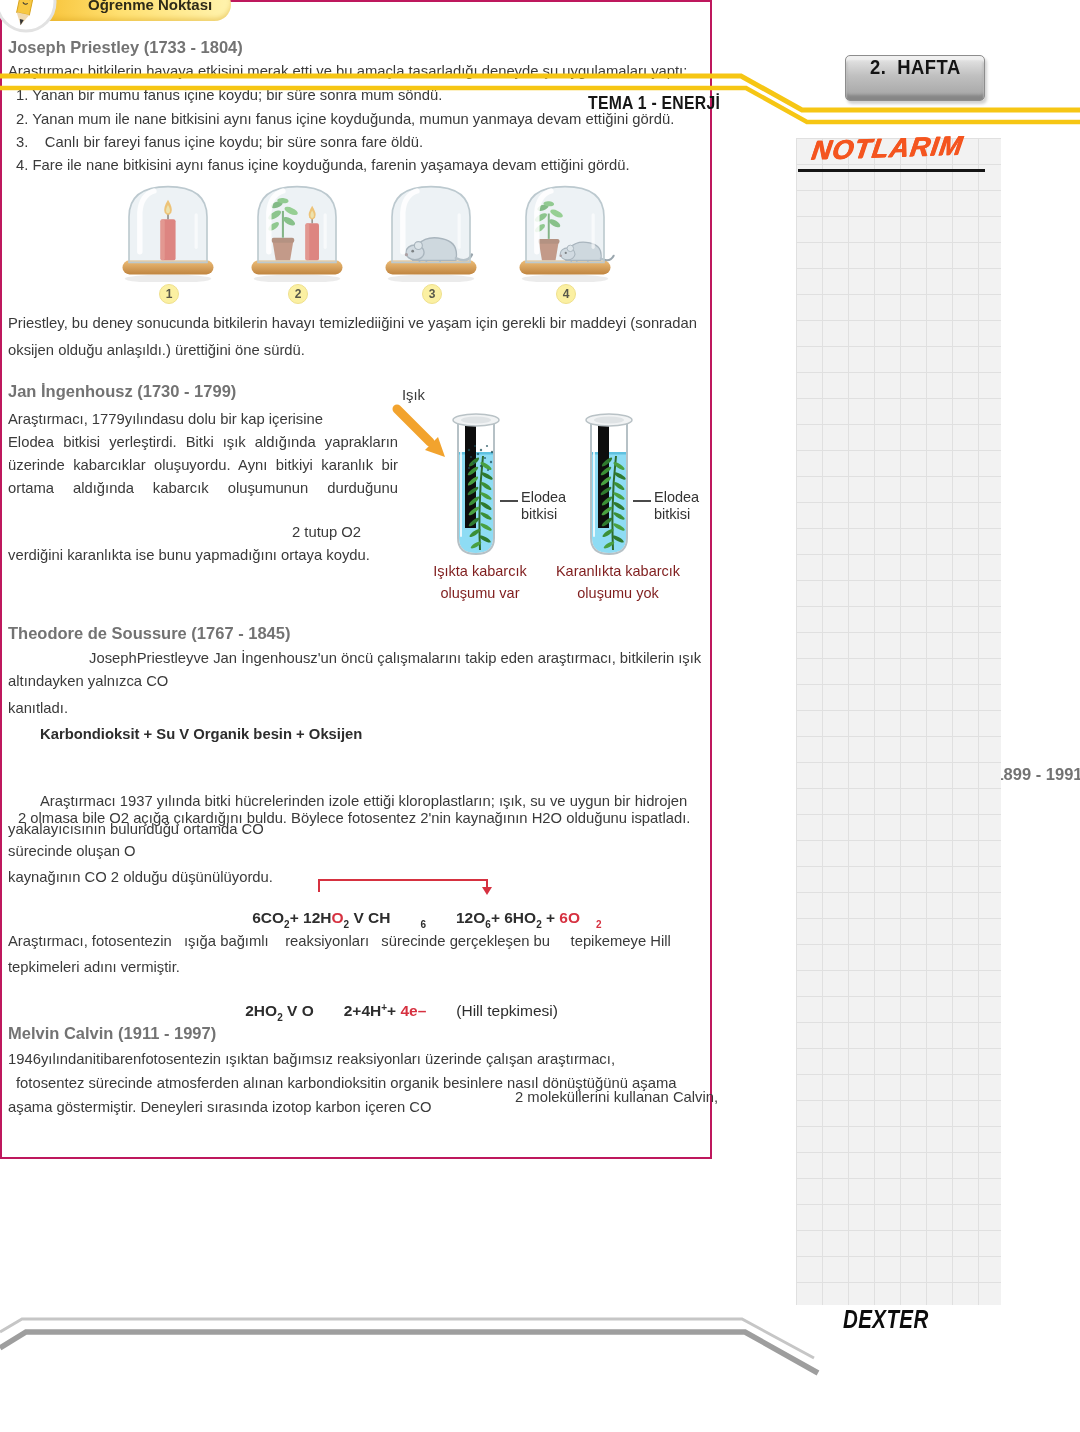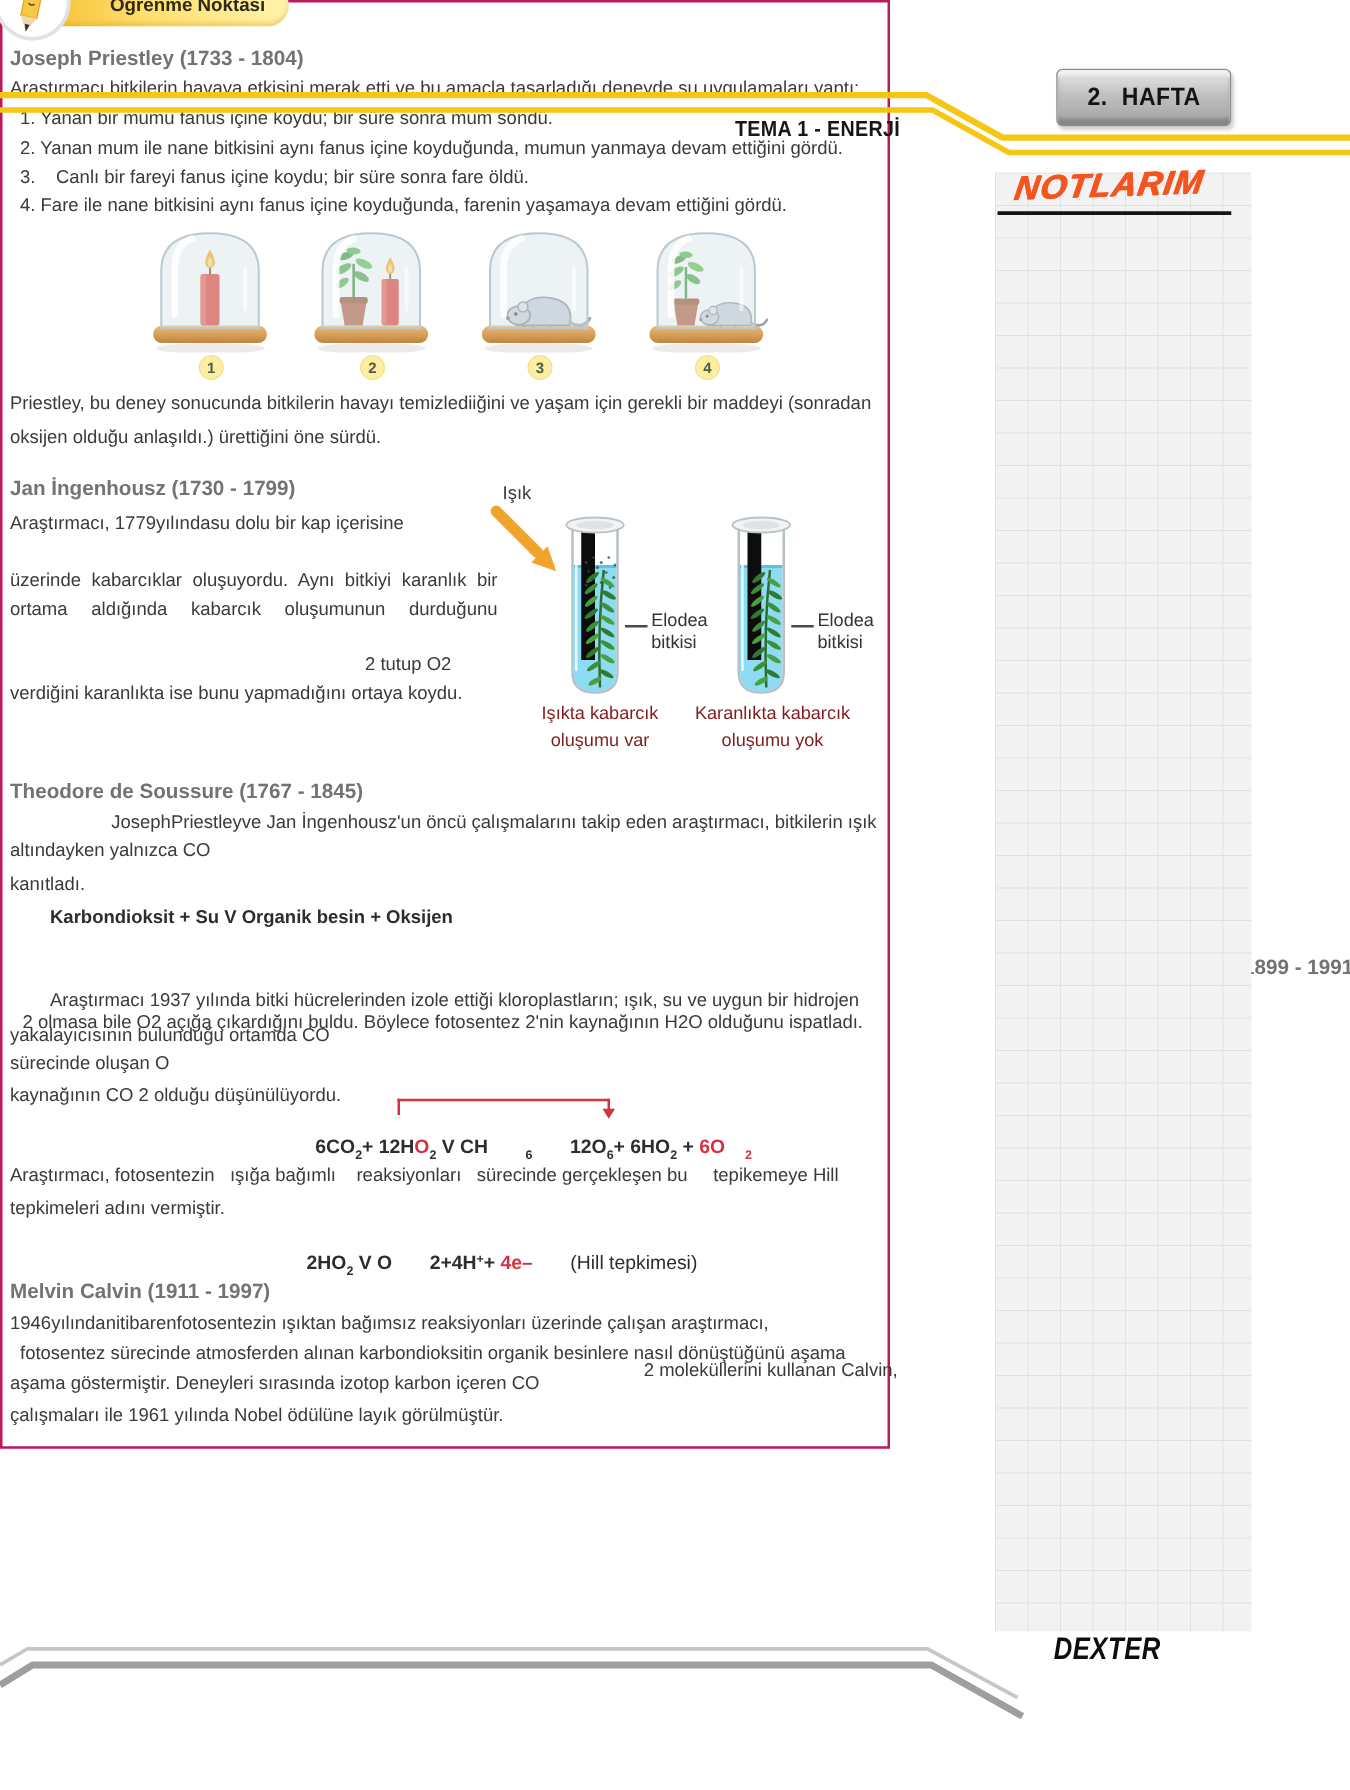--- a/index.html
+++ b/index.html
@@ -20,21 +20,21 @@
 
   #header-lines,#footer-lines{position:absolute;left:0;z-index:3;pointer-events:none}
   #header-lines{top:0}
   #footer-lines{top:1300px}
 
   #week-badge{
     left:845px;top:55px;width:138px;height:44px;z-index:4;
     background:linear-gradient(180deg,#e9e9e9,#c0c0c0 45%,#a2a2a2);
     border:1px solid #8d8d8d;border-radius:5px;
     box-shadow:inset 0 4px 2px #f0f0f0, inset 0 -5px 3px #868686, 2px 3px 3px rgba(0,0,0,0.18);
-    display:flex;align-items:center;justify-content:center;
+    display:flex;align-items:flex-start;justify-content:center;
   }
   #week-badge span{font-weight:700;font-size:20px;color:#141414;white-space:pre;transform:scaleX(0.92);letter-spacing:0.5px}
   #theme-title{
     left:588px;top:93px;font-weight:700;font-size:17.5px;color:#161616;
     transform:scaleX(0.9);transform-origin:left;white-space:pre;z-index:4;letter-spacing:0.3px
   }
 
   #notes-grid{
     left:796px;top:138px;width:205px;height:1167px;z-index:1;
     background-color:#f2f2f2;
@@ -263,20 +263,21 @@
   <div class="t" style="left:8px;top:339px">oksijen olduğu anlaşıldı.) ürettiğini öne sürdü.</div>
 
   <div class="t green" style="left:8px;top:380px">Jan İngenhousz (1730 - 1799)</div>
   <div class="t" style="left:402px;top:384px">Işık</div>
   <svg class="abs" style="left:392px;top:404px" width="58" height="58" viewBox="0 0 58 58">
     <path d="M5,5 L38,38" stroke="#f2a32e" stroke-width="9" stroke-linecap="round"></path>
     <polygon points="53,53 46,33 33,46" fill="#f2a32e"></polygon>
   </svg>
 
   <div class="t" style="left:8px;top:408px">Araştırmacı, 1779yılındasu dolu bir kap içerisine</div>
+  <div class="t just" style="left:8px;top:431px">Elodea bitkisi yerleştirdi. Bitki ışık aldığında yaprakların</div>
   <div class="t just" style="left:8px;top:454px">üzerinde kabarcıklar oluşuyordu. Aynı bitkiyi karanlık bir</div>
   <div class="t just" style="left:8px;top:477px">ortama aldığında kabarcık oluşumunun durduğunu</div>
   <div class="t" style="left:292px;top:521px">2 tutup O2</div>
   <div class="t" style="left:8px;top:544px">verdiğini karanlıkta ise bunu yapmadığını ortaya koydu.</div>
 
   <svg class="tube" style="left:452px" width="48" height="150" viewBox="0 0 48 150">
     <use href="#tubebody"></use>
       <use href="#tubewater"></use>
       <use href="#tubestrip"></use>
       <use href="#elodeag"></use>
@@ -324,21 +325,20 @@
 
   <div class="eqline" style="left:228px;top:984px">
     <span>2H</span><span>O</span><span class="sb">2</span><span> V O</span><span class="gap2">2+4H</span><span class="sp">+</span><span>+ </span><span class="red">4e–</span><span class="norm gap2">(Hill tepkimesi)</span>
   </div>
 
   <div class="t green" style="left:8px;top:1022px">Melvin Calvin (1911 - 1997)</div>
   <div class="t" style="left:8px;top:1048px">1946yılındanitibarenfotosentezin ışıktan bağımsız reaksiyonları üzerinde çalışan araştırmacı,</div>
   <div class="t" style="left:16px;top:1072px">fotosentez sürecinde atmosferden alınan karbondioksitin organik besinlere nasıl dönüştüğünü aşama</div>
   <div class="t" style="left:515px;top:1086px">2 moleküllerini kullanan Calvin,</div>
   <div class="t" style="left:8px;top:1096px">aşama göstermiştir. Deneyleri sırasında izotop karbon içeren CO</div>
-  <div class="t" style="left:8px;top:1122px">çalışmaları ile 1961 yılında Nobel ödülüne layık görülmüştür.</div>
 
 </div>
 
 <svg id="footer-lines" width="1080" height="132">
   <polyline points="0,32 22,19 742,19 814,58" fill="none" stroke="#c6c6c6" stroke-width="3"></polyline>
   <polyline points="0,48 26,32 745,32 818,73" fill="none" stroke="#9e9e9e" stroke-width="5.5"></polyline>
 </svg>
 <div id="dexter-logo">DEXTER</div>
 
 </body></html>

